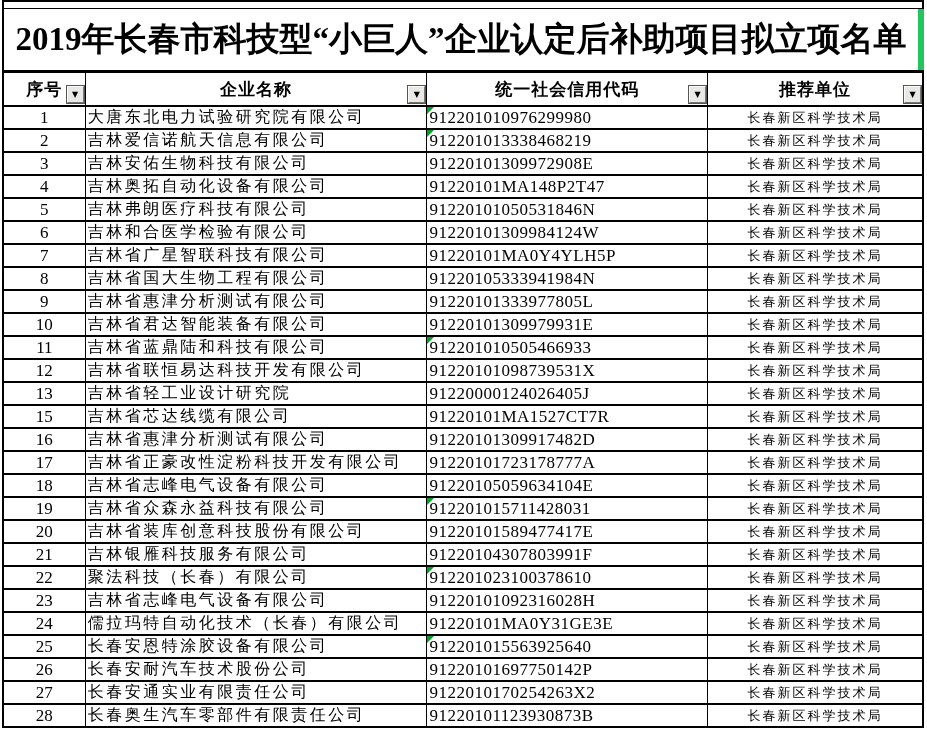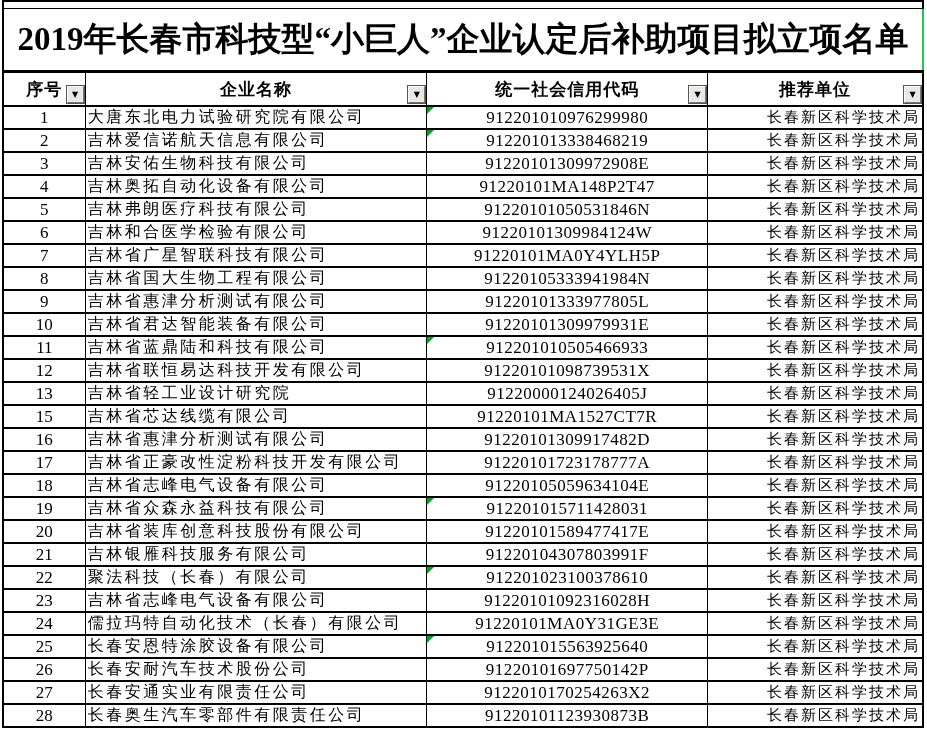--- a/index.html
+++ b/index.html
@@ -17,21 +17,21 @@
   
   .top-spacer {
     height: 9px;
     border: 2px solid #000;
     border-bottom: 1px solid #000;
     box-sizing: border-box;
     background: #fff;
   }
   .title-row {
     border-left: 2px solid #000;
-    border-right: 2px solid #22c55e;
+    border-right: 6px solid #22c55e;
     height: 61px;
     display: flex;
     align-items: center;
     justify-content: center;
     box-sizing: border-box;
     overflow: hidden;
   }
   .title-row h1 {
     margin: 0;
     font-size: 33px;
@@ -82,27 +82,26 @@
   td.c-no {
     text-align: center;
     font-size: 17px;
   }
   td.c-name {
     text-align: left;
     font-size: 16px;
     letter-spacing: 2.5px;
   }
   td.c-code {
-    text-align: center;
     font-size: 17px;
     letter-spacing: 0.5px;
   }
   td.c-unit {
-    text-align: right;
-    font-size: 15px;
+    text-align: center;
+    font-size: 13px;
     letter-spacing: 2px;
   }
   
   .filter-btn {
     position: absolute;
     right: 1px;
     bottom: 2px;
     width: 17px;
     height: 17px;
     background: #e8e8e4;

